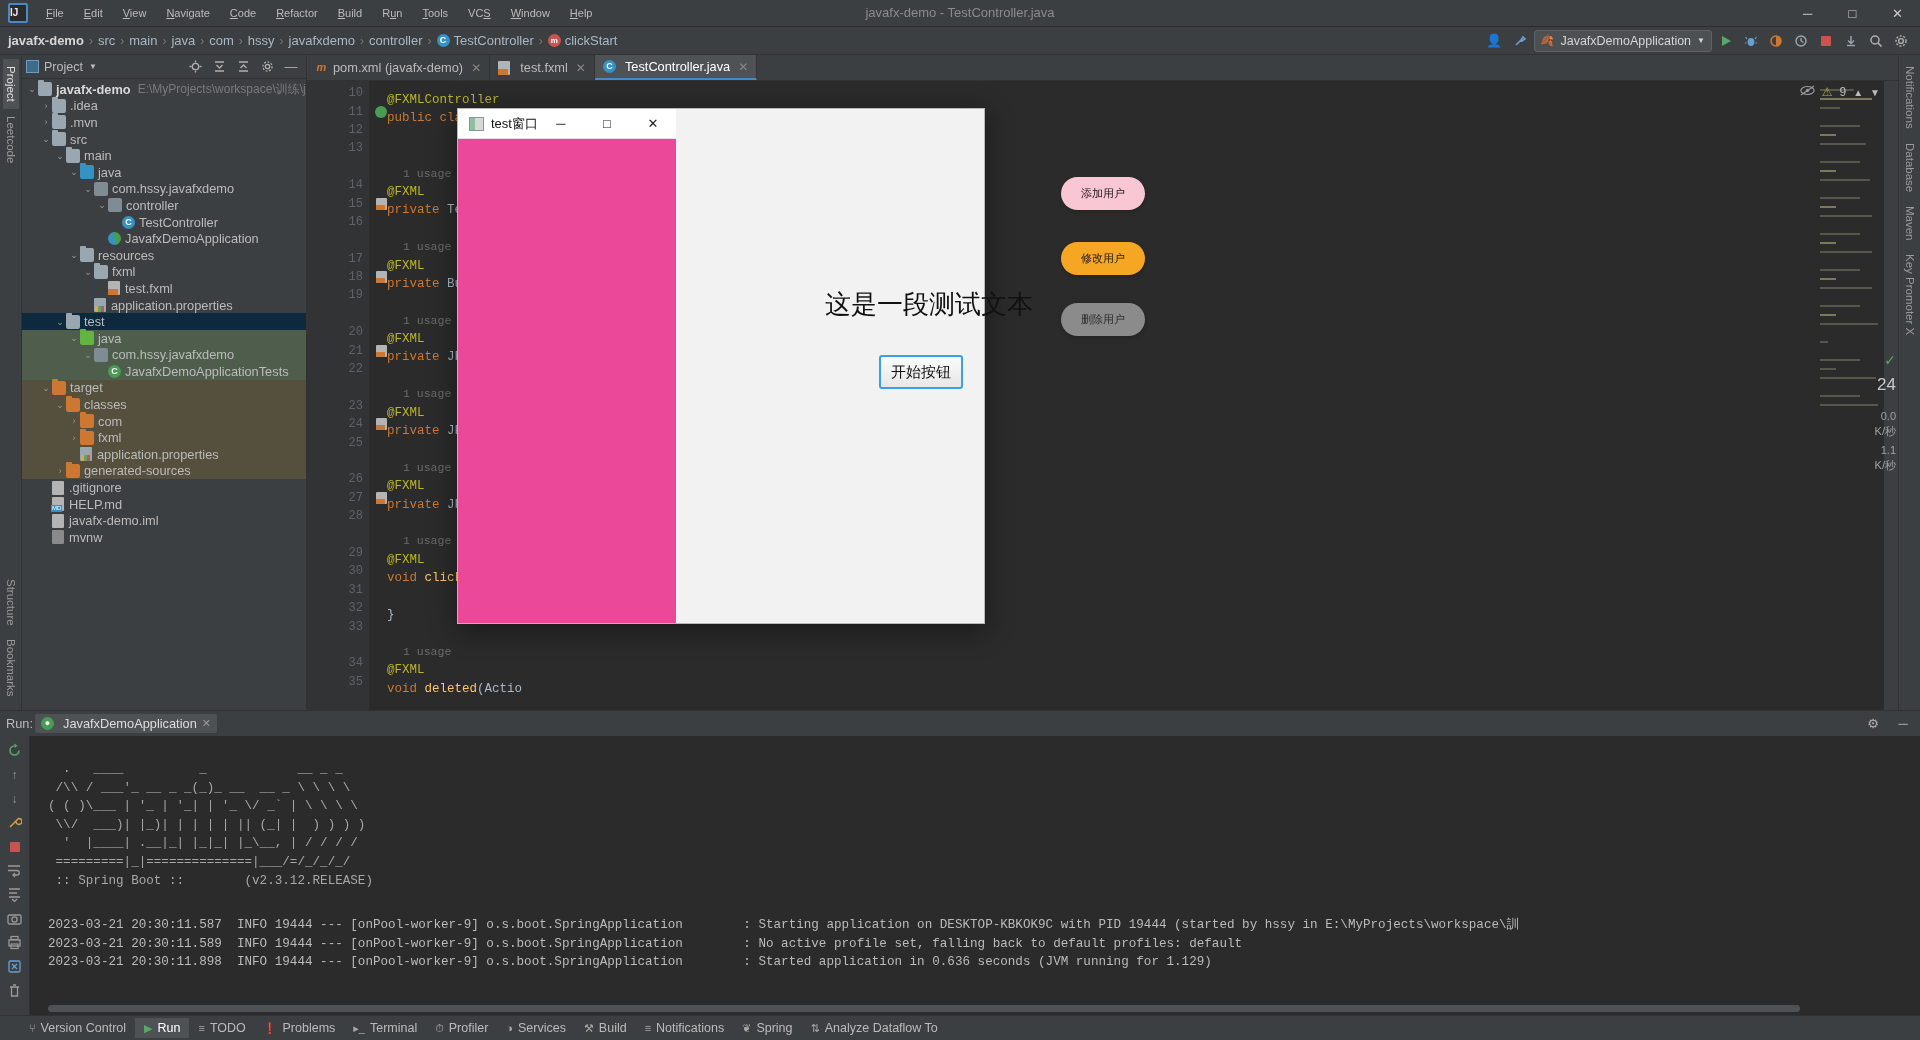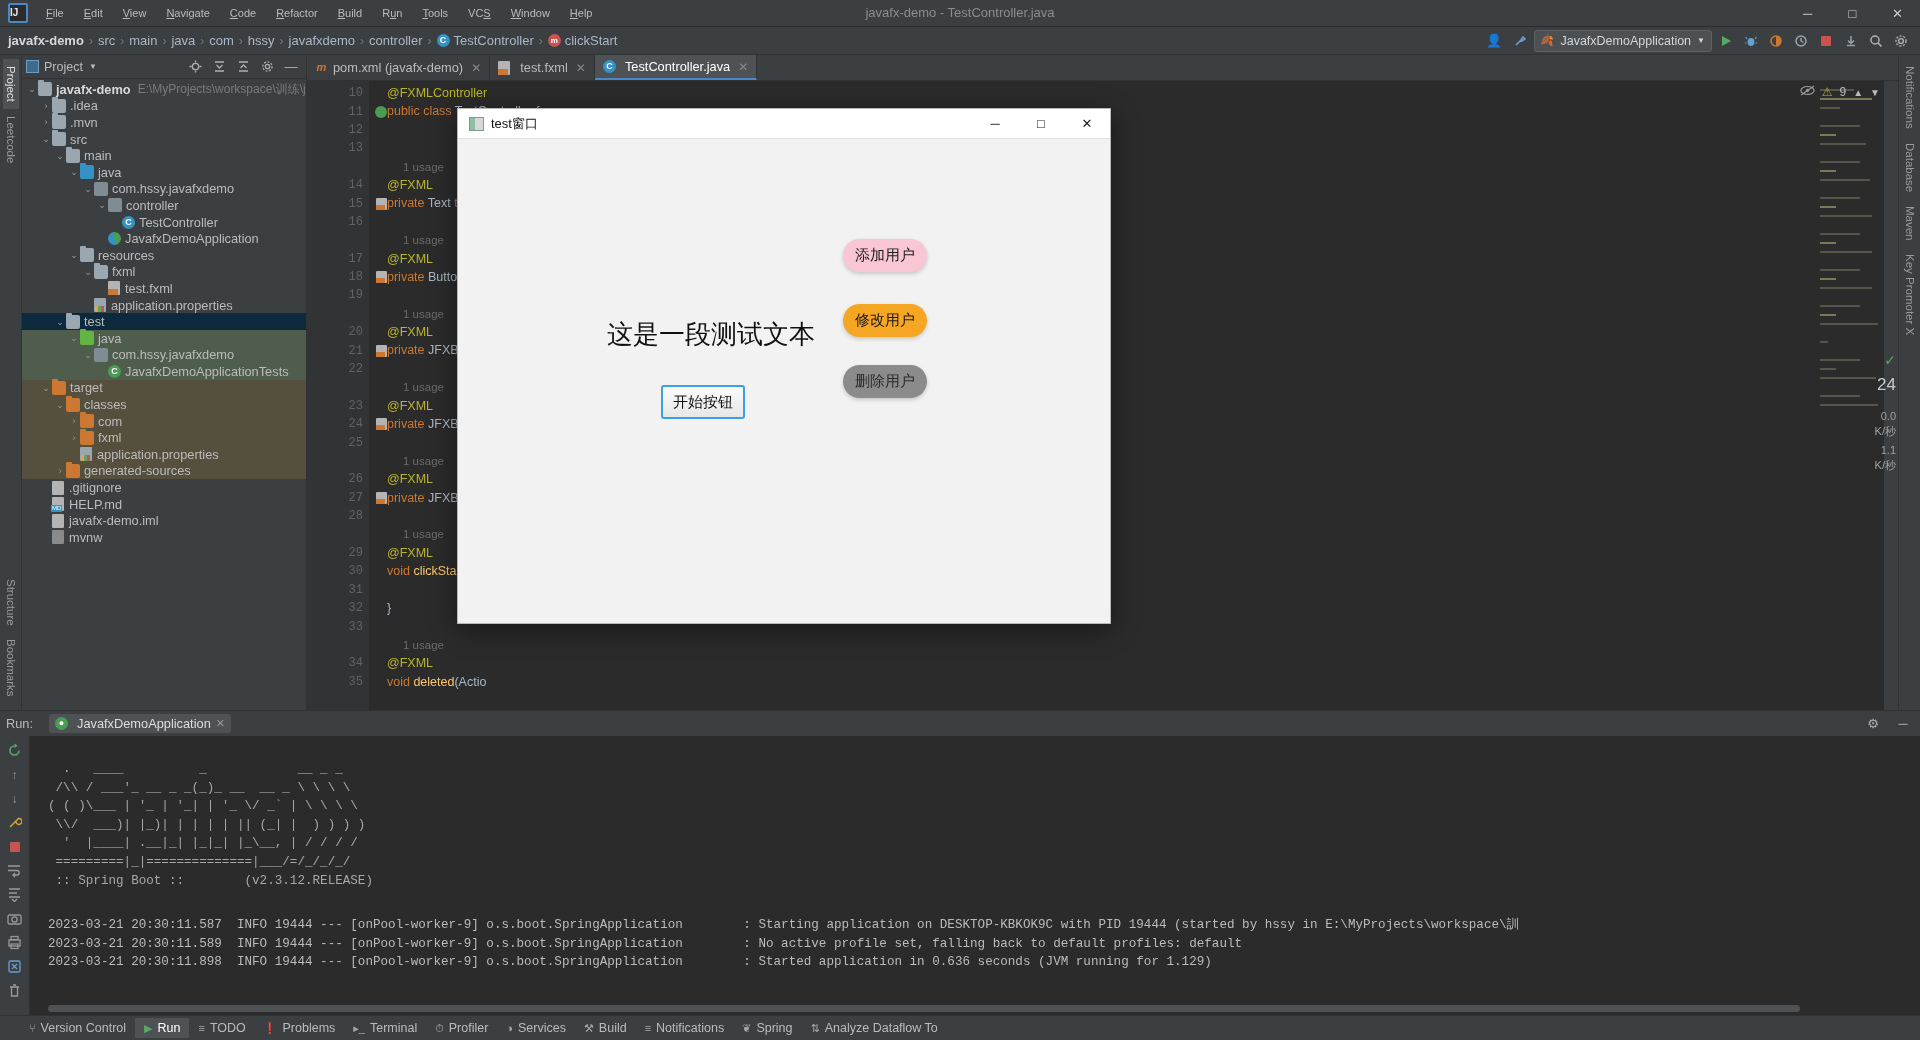--- a/index.html
+++ b/index.html
@@ -185,22 +185,22 @@
     height: 18.4px; display: flex; align-items: center; justify-content: flex-end;
     padding-right: 6px; color: #606366; position: relative;
   }
   .gline .gi {
     position: absolute; right: -18px; width: 11px; height: 12px; background: #b4b4b4; border-radius:1px;
   }
   .gline .gi::after {
     content:""; position:absolute; left:0; bottom:0; width:9px; height:5px; background:#cc7832;
   }
   .codearea {
-    flex: 1; padding-top: 3px; position: relative; min-width: 0; overflow: hidden;
-    font-family: Liberation Sans, sans-serif; font-size: 12.5px;
+    flex: 1; padding-top: 10px; position: relative; min-width: 0; overflow: hidden;
+    font-family: Liberation Mono, monospace; font-size: 12.5px;
   }
   .cline { height: 18.4px; line-height: 18.4px; white-space: pre; padding-left: 18px; }
   .usage { color: #6b6b6b; font-size: 11.5px; padding-left: 34px; }
   .kw { color: #cc7832; }
   .ann { color: #bbb529; }
   .typ { color: #a9b7c6; }
   .fld { color: #9876aa; }
   .mth { color: #ffc66d; }
   .pun { color: #a9b7c6; }
 
@@ -219,21 +219,21 @@
   
   .codemap {
     position: absolute; right: 14px; top: 0; bottom: 0; width: 70px; background: #2b2b2b;
     opacity: 1; pointer-events: none;
   }
   .cmline { position: absolute; height: 2px; background: #5a5a4a; }
 
   
   .runwin { height: 305px; flex: none; display: flex; flex-direction: column; background: #3c3f41; border-top: 1px solid #323232; }
   .runhead {
-    height: 25px; display: flex; align-items: center; padding: 0 6px; flex: none; gap: 16px;
+    height: 25px; display: flex; align-items: center; padding: 0 6px; flex: none; gap: 2px;
   }
   .runhead .rlabel { font-size: 12.8px; color: #bbbbbb; }
   .runtab {
     display: flex; align-items: center; gap: 5px; padding: 2px 6px; font-size: 12.8px;
     color: #dddddd; background: #4e5254; border-radius: 2px;
   }
   .runhead .rright { margin-left: auto; display: flex; gap: 8px; align-items: center; }
   .runbody { flex: 1; display: flex; min-height: 0; }
   .runtools {
     width: 30px; flex: none; background: #3c3f41; display: flex; flex-direction: column;
@@ -264,24 +264,24 @@
   }
   .btw.active { background: #4e5254; color: #ffffff; }
   .statusbar {
     height: 23px; flex: none; background: #3c3f41; display: flex; align-items: center;
     padding: 0 8px; font-size: 12.5px; color: #bbbbbb; border-top: 1px solid #323232;
   }
   .status-right { margin-left: auto; display: flex; align-items: center; gap: 16px; }
 
   
   .fxwin {
-    position: absolute; left: 457px; top: 108px; width: 654px; height: 516px;
+    position: absolute; left: 457px; top: 108px; width: 528px; height: 516px;
     background: #ec4899; border: 1px solid #b8b8b8;
     box-shadow: 0 6px 26px rgba(0,0,0,0.45);
-    display: flex; flex-direction: column; z-index: 40;
+    display: flex; flex-direction: row; z-index: 40;
   }
   .fxtitle {
     height: 30px; background: #ffffff; display: flex; align-items: center; flex: none;
     border-bottom: 1px solid #e2e2e2;
   }
   .fx-ic {
     width: 15px; height: 14px; margin: 0 7px 0 11px; flex: none;
     background: linear-gradient(90deg,#8ec0a0 0 40%, #d8d8d8 40% 100%);
     border: 1px solid #7d9c8b;
   }
@@ -291,25 +291,24 @@
     width: 46px; height: 30px; display: flex; align-items: center; justify-content: center;
     color: #222; font-size: 13px;
   }
   .fxbody { flex: 1; position: relative; background: #f2f2f2; }
 
   .fx-text {
     position: absolute; left: 149px; top: 178px; font-size: 26px; color: #111111;
     font-family: "DejaVu Sans", sans-serif; white-space: nowrap;
   }
   .jfx-btn {
-    position: absolute; border: none; border-radius: 18px; font-size: 15px;
+    position: absolute; border: none; border-radius: 18px; font-size: 11px;
     color: #1a1a1a; font-family: Liberation Sans, sans-serif; cursor: pointer;
     display: flex; align-items: center; justify-content: center; white-space: nowrap;
     box-shadow: 0 2px 4px rgba(0,0,0,0.18);
-    margin-top: 32px;
   }
   .jfx-add { left: 385px; top: 68px; width: 84px; height: 33px; background: #f9c6d4; }
   .jfx-mod { left: 385px; top: 133px; width: 84px; height: 33px; background: #f5a623; }
   .jfx-del { left: 385px; top: 194px; width: 84px; height: 33px; background: #8b8b8b; color:#2b2b2b; }
   .jfx-start {
     position: absolute; left: 203px; top: 246px; width: 84px; height: 34px;
     background: linear-gradient(180deg,#fbfbfb,#e7e7e7); border: 2px solid #3aa0e8;
     border-radius: 3px; font-size: 15px; color: #111; font-family: "DejaVu Sans", sans-serif;
     display: flex; align-items: center; justify-content: center; cursor: pointer; white-space: nowrap;
   }

